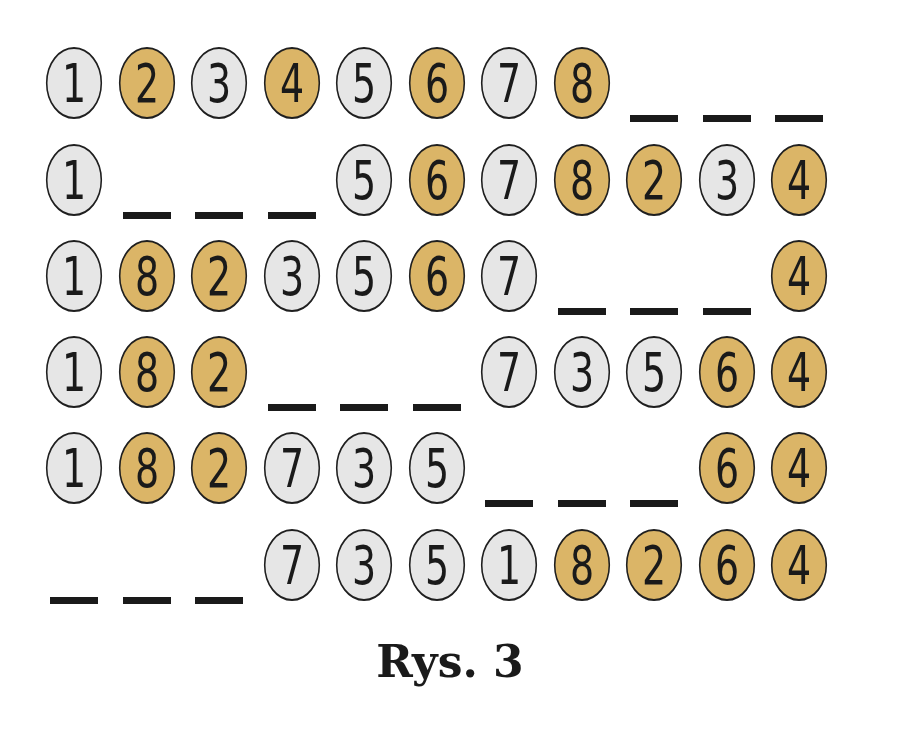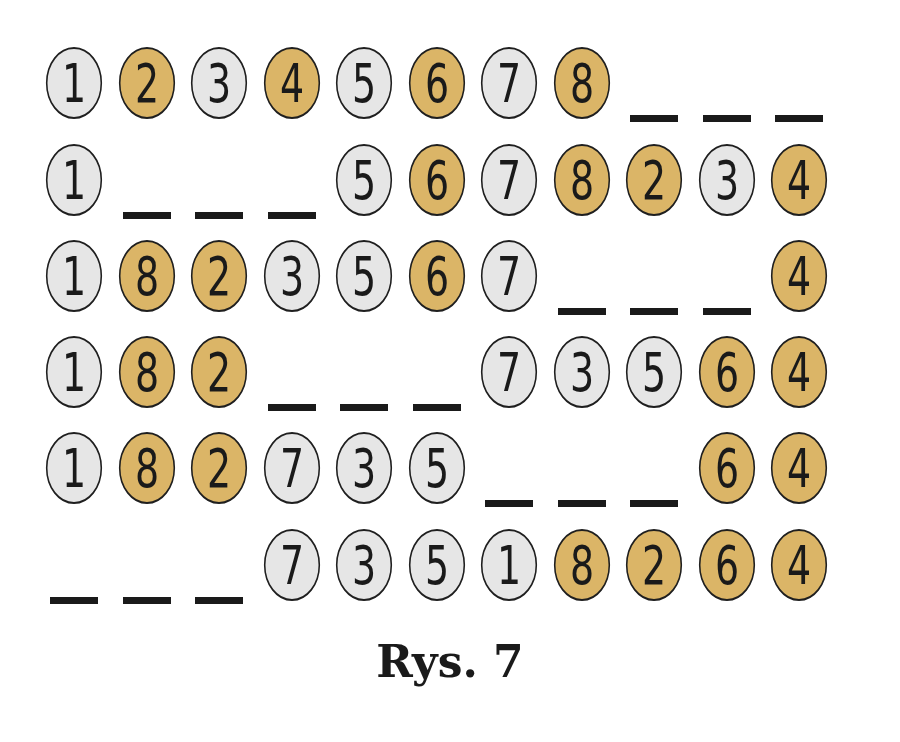--- a/index.html
+++ b/index.html
@@ -188,13 +188,13 @@
         <span>2</span>
       </div>
       <div class="cell ball gold" style="left: 690.5px;">
         <span>6</span>
       </div>
       <div class="cell ball gold" style="left: 763px;">
         <span>4</span>
       </div>
     </div>
   </div>
-<div class="caption">Rys. 7</div>
+<div class="caption">Rys. 3</div>
 
 </body></html>

